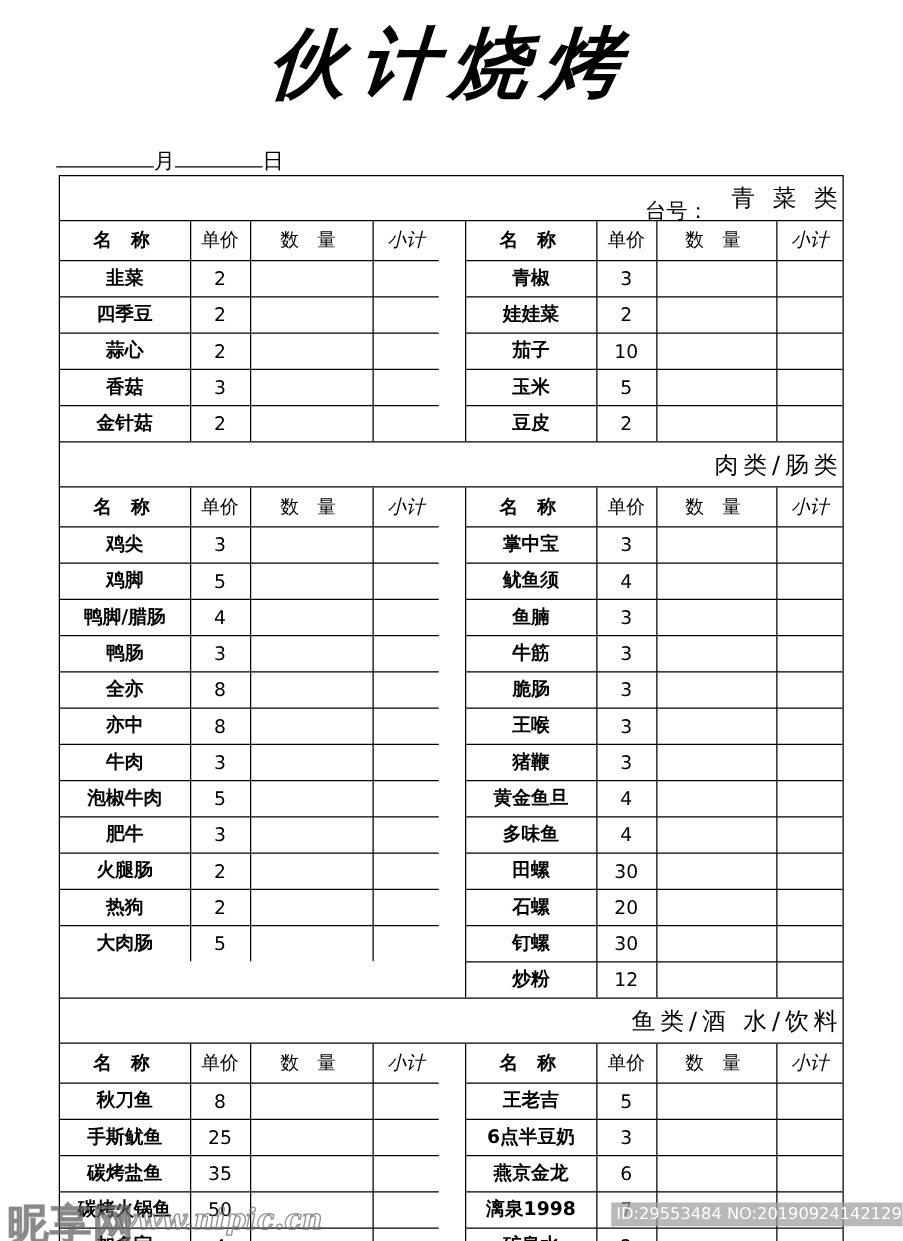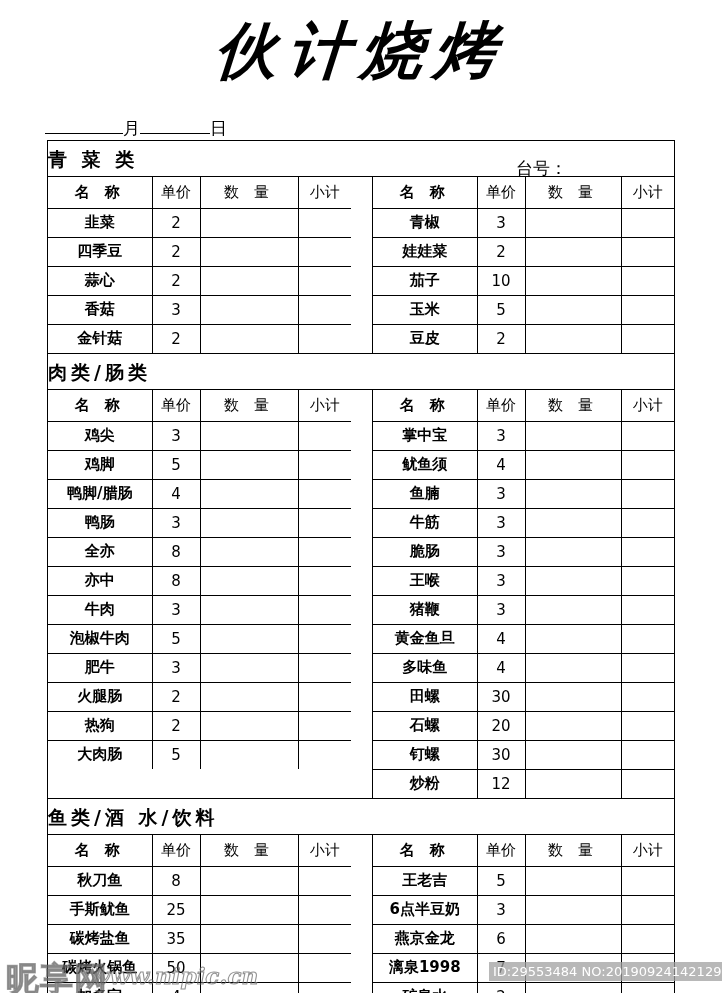--- a/index.html
+++ b/index.html
@@ -76,23 +76,23 @@
     left: 47px;
     top: 140px;
     width: 628px;
     border: 1.5px solid #000;
     box-sizing: border-box;
   }
 
   .section { }
 
   .section-title {
-    text-align: left;
+    text-align: right;
     font-size: 19px;
-    font-weight: 700;
+    font-weight: 400;
     letter-spacing: 4px;
     padding: 7px 0 19px 0;
     border-bottom: 1.5px solid #000;
     box-sizing: border-box;
     height: 36px;
     line-height: 22px;
   }
 
   .pair-table {
     display: flex;
@@ -124,21 +124,21 @@
     white-space: nowrap;
   }
   table.menu th {
     font-weight: 400;
     height: 31px;
     font-size: 15px;
   }
   table.menu tr td:first-child,
   table.menu tr th:first-child { border-left: none; font-weight: bold; }
   table.menu tr td:last-child,
-  table.menu tr th:last-child { border-right: none; }
+  table.menu tr th:last-child { border-right: none; font-style: italic; }
   table.menu tr:first-child td,
   table.menu tr:first-child th { border-top: none; }
   table.menu tr:last-child td { border-bottom: none; }
 
   
   .col-name  { width: 104px; }
   .col-price { width: 48px; }
   .col-qty   { width: 98px; }
   .col-sub   { width: 53px; }
 

